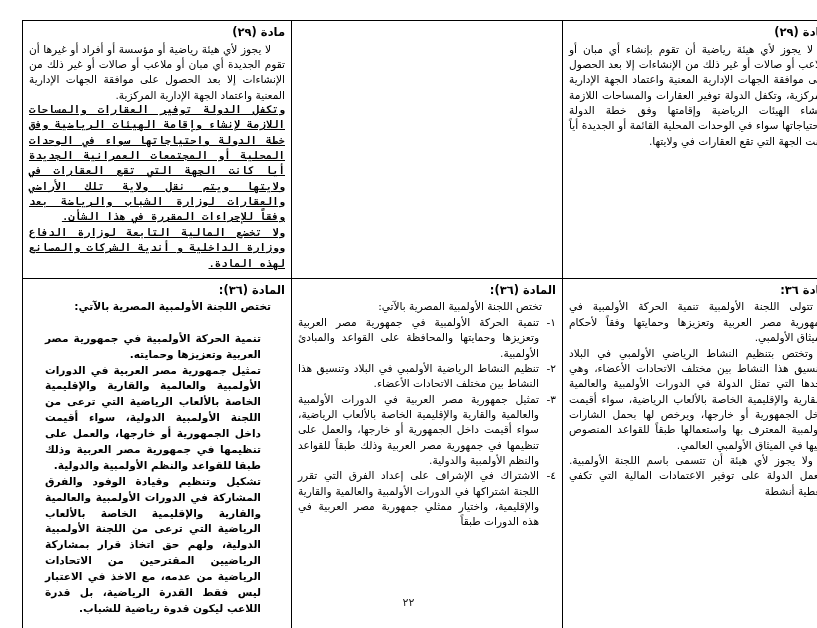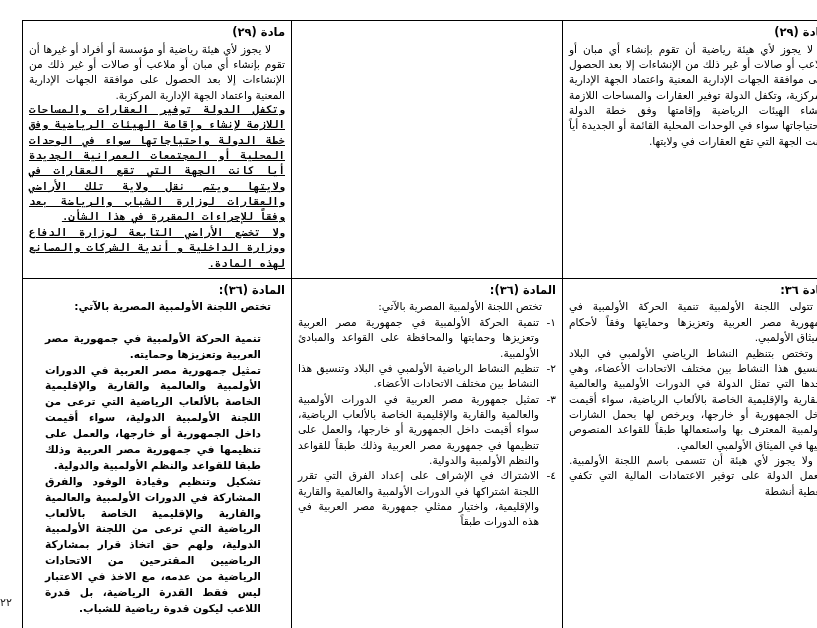--- a/index.html
+++ b/index.html
@@ -103,21 +103,21 @@
     padding-right: 8px;
   }
 
   .cell-empty { height: 8px; }
 
   .page-number {
     position: absolute;
     left: 0;
     right: 0;
     top: 596px;
-    text-align: left;
+    text-align: center;
     font-size: 11px;
     color: #222;
   }
   .row-top td { height: 240px; }
 </style>
 </head>
 <body>
 
 <div class="page">
 
@@ -131,23 +131,23 @@
           <p class="para">لا يجوز لأي هيئة رياضية أن تقوم بإنشاء أي مبان أو ملاعب أو صالات أو غير ذلك من الإنشاءات إلا بعد الحصول على موافقة الجهات الإدارية المعنية واعتماد الجهة الإدارية المركزية، وتكفل الدولة توفير العقارات والمساحات اللازمة لإنشاء الهيئات الرياضية وإقامتها وفق خطة الدولة واحتياجاتها سواء في الوحدات المحلية القائمة أو الجديدة أياً كانت الجهة التي تقع العقارات في ولايتها.</p>
         </td>
 
         <td class="col-mid">
           <div class="art-head"></div>
           <div class="cell-empty"></div>
         </td>
 
         <td class="col-left">
           <div class="art-head">مادة (٢٩)</div>
-          <p class="para">لا يجوز لأي هيئة رياضية أو مؤسسة أو أفراد أو غيرها أن تقوم بإنشاء أي مبان أو ملاعب أو صالات أو غير ذلك من الإنشاءات إلا بعد الحصول على موافقة الجهات الإدارية المعنية واعتماد الجهة الإدارية المركزية.</p>
+          <p class="para">لا يجوز لأي هيئة رياضية أو مؤسسة أو أفراد أو غيرها أن تقوم الجديدة أي مبان أو ملاعب أو صالات أو غير ذلك من الإنشاءات إلا بعد الحصول على موافقة الجهات الإدارية المعنية واعتماد الجهة الإدارية المركزية.</p>
           <p class="para noind bold uline">وتكفل الدولة توفير العقارات والمساحات اللازمة لإنشاء وإقامة الهيئات الرياضية وفق خطة الدولة واحتياجاتها سواء في الوحدات المحلية أو المجتمعات العمرانية الجديدة أيا كانت الجهة التي تقع العقارات في ولايتها ويتم نقل ولاية تلك الأراضي والعقارات لوزارة الشباب والرياضة بعد وفقاً للإجراءات المقررة في هذا الشأن.</p>
-          <p class="para noind bold uline">ولا تخضع الأراضي التابعة لوزارة الدفاع ووزارة الداخلية و أندية الشركات والمصانع لهذه المادة.</p>
+          <p class="para noind bold uline">ولا تخضع المالية التابعة لوزارة الدفاع ووزارة الداخلية و أندية الشركات والمصانع لهذه المادة.</p>
         </td>
       </tr>
 
       <tr>
 
         <td class="col-right">
           <div class="art-head">مادة ٣٦:</div>
           <p class="para">تتولى اللجنة الأولمبية تنمية الحركة الأولمبية في جمهورية مصر العربية وتعزيزها وحمايتها وفقاً لأحكام الميثاق الأولمبي.</p>
           <p class="para">وتختص بتنظيم النشاط الرياضي الأولمبي في البلاد وتنسيق هذا النشاط بين مختلف الاتحادات الأعضاء، وهي وحدها التي تمثل الدولة في الدورات الأولمبية والعالمية والقارية والإقليمية الخاصة بالألعاب الرياضية، سواء أقيمت داخل الجمهورية أو خارجها، ويرخص لها بحمل الشارات الأولمبية المعترف بها واستعمالها طبقاً للقواعد المنصوص عليها في الميثاق الأولمبي العالمي.</p>
           <p class="para">ولا يجوز لأي هيئة أن تتسمى باسم اللجنة الأولمبية. وتعمل الدولة على توفير الاعتمادات المالية التي تكفي لتغطية أنشطة</p>

